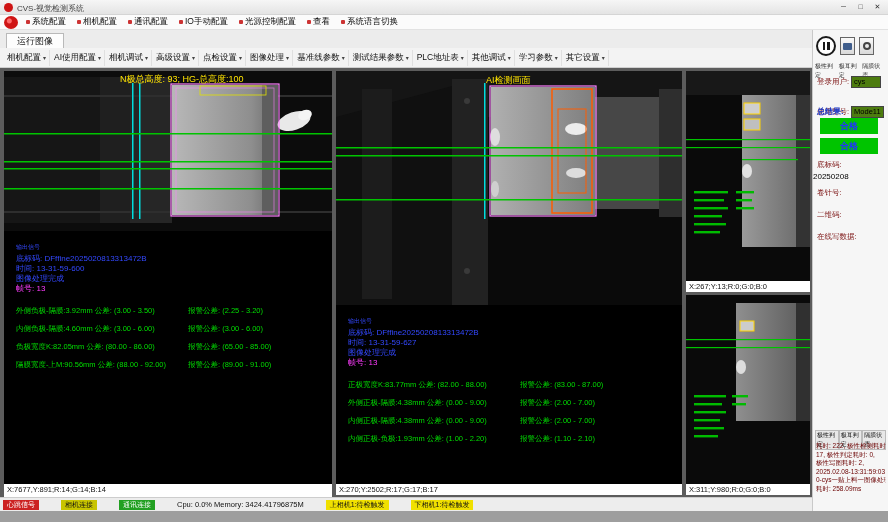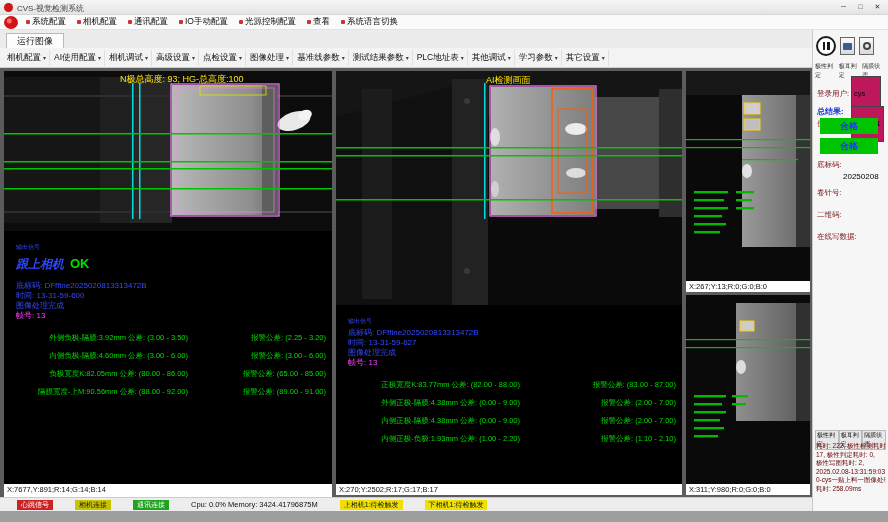--- a/index.html
+++ b/index.html
@@ -35,47 +35,47 @@
   .coord-strip{position:absolute;background:#fff;color:#111;font-size:7.5px;line-height:11px;padding-left:3px;box-sizing:border-box;overflow:hidden;white-space:nowrap;}
 
   
   .cam-info{position:absolute;left:12px;right:6px;}
   .cam-sub{font-size:6px;color:#3348ff;margin-bottom:2px;}
   .title-row{margin-bottom:8px;}
   .cam-title{font-size:12px;font-weight:bold;font-style:italic;color:#2f46ff;}
   .cam-ok{font-size:13px;font-weight:bold;color:#00dd00;margin-left:6px;}
   .blue-line{font-size:8px;color:#3348ff;line-height:10px;}
   .mag-line{font-size:8px;color:#ff3cff;line-height:10px;margin-bottom:12px;}
-  .measures{margin-top:4px;text-align:right;}
+  .measures{margin-top:4px;}
   .m-row{display:flex;margin-bottom:8px;}
   .m-left{flex:0 0 172px;font-size:7.5px;color:#00dd00;white-space:nowrap;overflow:hidden;}
   .m-right{flex:1;font-size:7.5px;color:#00dd00;white-space:nowrap;overflow:hidden;}
 
   
   .sidebar{position:absolute;left:812px;top:30px;width:76px;height:481px;background:#f6f6f6;border-left:1px solid #c9c9c9;box-sizing:border-box;}
   .sb-buttons{position:absolute;left:3px;top:6px;display:flex;gap:4px;align-items:center;}
   .pause-btn{width:20px;height:20px;border-radius:50%;border:2px solid #1a1a1a;background:#fff;display:flex;align-items:center;justify-content:center;gap:2px;box-sizing:border-box;}
   .pause-bar{width:2.5px;height:8px;background:#1a1a1a;}
   .sb-mini-btn{width:15px;height:18px;border:1px solid #666;background:linear-gradient(#fafafa,#d9d9d9);display:flex;align-items:center;justify-content:center;box-sizing:border-box;}
   .mini-ico-cam{width:9px;height:7px;background:#3f5d8c;border-radius:1px;}
   .mini-ico-target{width:8px;height:8px;border:2px solid #444;border-radius:50%;box-sizing:border-box;}
   .sb-tabs{position:absolute;left:2px;right:2px;top:32px;display:flex;justify-content:space-between;font-size:6px;color:#333;}
   .sb-row{position:absolute;left:4px;display:flex;align-items:center;gap:2px;}
   .sb-label{font-size:7.5px;color:#7a1010;white-space:nowrap;}
-  .sb-box{border:1px solid #444;background:#be185d;font-size:7.5px;min-width:24px;height:10px;line-height:10px;padding:12px 2px;color:#000;}
+  .sb-box{border:1px solid #444;background:#4d7c0f;font-size:7.5px;min-width:24px;height:10px;line-height:10px;padding:0 2px;color:#000;}
   .sb-total{position:absolute;left:4px;font-size:8px;font-weight:bold;color:#1133cc;}
   .result-block{position:absolute;left:7px;width:58px;height:16px;background:#00c400;color:#2233ff;font-size:9px;font-weight:bold;text-align:center;line-height:16px;}
-  .sb-value{position:absolute;left:6px;font-size:8px;color:#000;padding-left:24px;}
+  .sb-value{position:absolute;left:0;font-size:8px;color:#000;}
   .sb-stats-tabs{position:absolute;left:2px;right:2px;top:400px;display:flex;justify-content:space-between;}
   .sb-stats-tab{font-size:6px;color:#111;border:1px solid #bbb;background:#e8e8e8;padding:0 1px;}
   .sb-stats{position:absolute;left:3px;right:2px;top:412px;}
   .sb-stats div{font-size:6.5px;color:#6b0000;line-height:8.5px;white-space:nowrap;overflow:hidden;}
 
   
-  .statusbar{position:absolute;left:0;top:497px;width:812px;height:14px;background:#ededed;border-top:1px solid #cdcdcd;display:flex;align-items:center;gap:22px;padding-left:17px;box-sizing:border-box;}
+  .statusbar{position:absolute;left:0;top:497px;width:812px;height:14px;background:#ededed;border-top:1px solid #cdcdcd;display:flex;align-items:center;gap:22px;padding-left:3px;box-sizing:border-box;}
   .chip{font-size:7px;padding:0 4px;height:10px;line-height:10px;}
   .chip-red{background:#cc2222;color:#fff;}
   .chip-yellow{background:#c8c400;color:#111;}
   .chip-green{background:#22a022;color:#fff;}
   .chip-trig{background:#f0e000;color:#111;}
   .cpu-text{font-size:7.5px;color:#111;white-space:nowrap;}
 
   .desktop-strip{position:absolute;left:0;top:511px;width:888px;height:11px;background:#9e9e9e;}
 </style>
 </head>
@@ -207,23 +207,20 @@
       <rect x="135" y="12" width="1.5" height="136" fill="#00dede"></rect>
       <rect x="0" y="62" width="328" height="1.5" fill="#00c400"></rect>
       <rect x="0" y="90" width="328" height="1.5" fill="#00c400"></rect>
       <rect x="0" y="97" width="328" height="1.5" fill="#00c400"></rect>
       <rect x="0" y="117" width="328" height="1.5" fill="#00c400"></rect>
       <rect x="196" y="15" width="66" height="9" fill="none" stroke="#e0e000" stroke-width="0.8"></rect>
       <text x="116" y="11" font-size="9" fill="#ffe400">N极总高度: 93; HG-总高度:100</text>
     </svg>
     <div class="cam-info" style="top:172px;">
       <div class="cam-sub">输出信号</div>
-      <div class="title-row">
-        <span class="cam-title">跟上相机</span><span class="cam-ok">OK</span>
-      </div>
       <div class="blue-line">底标码: DFffine2025020813313472B</div>
       <div class="blue-line">时间: 13-31-59-600</div>
       <div class="blue-line">图像处理完成</div>
       <div class="mag-line">帧号: 13</div>
       <div class="measures">
         <div class="m-row">
             <span class="m-left">外侧负极-隔膜:3.92mm 公差: (3.00 - 3.50)</span>
             <span class="m-right">报警公差: (2.25 - 3.20)</span>
           </div>
         <div class="m-row">

